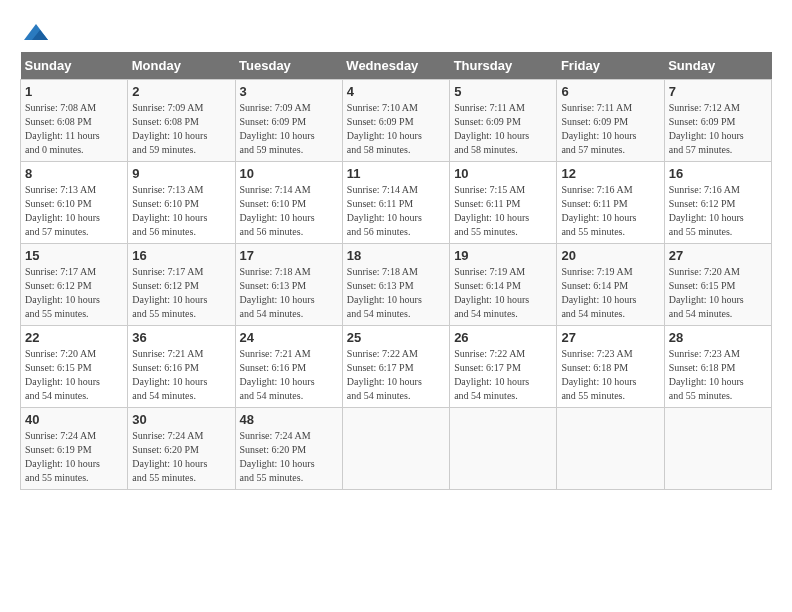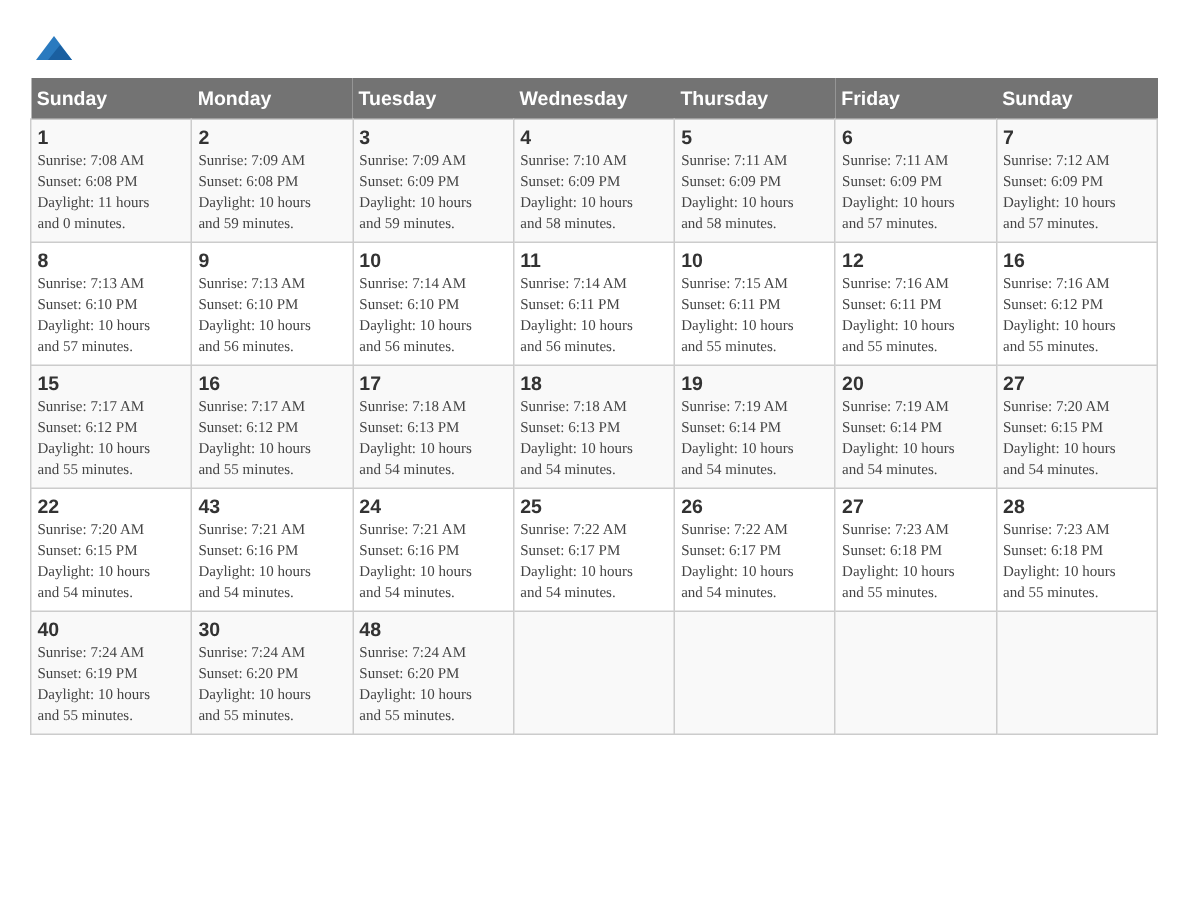--- a/index.html
+++ b/index.html
@@ -217,21 +217,21 @@
           <span class="day-num">27</span>
           <div class="day-info">Sunrise: 7:20 AM<br>Sunset: 6:15 PM<br>Daylight: 10 hours<br>and 54 minutes.</div>
         </td>
       </tr>
       <tr>
         <td>
           <span class="day-num">22</span>
           <div class="day-info">Sunrise: 7:20 AM<br>Sunset: 6:15 PM<br>Daylight: 10 hours<br>and 54 minutes.</div>
         </td>
         <td>
-          <span class="day-num">43</span>
+          <span class="day-num">36</span>
           <div class="day-info">Sunrise: 7:21 AM<br>Sunset: 6:16 PM<br>Daylight: 10 hours<br>and 54 minutes.</div>
         </td>
         <td>
           <span class="day-num">24</span>
           <div class="day-info">Sunrise: 7:21 AM<br>Sunset: 6:16 PM<br>Daylight: 10 hours<br>and 54 minutes.</div>
         </td>
         <td>
           <span class="day-num">25</span>
           <div class="day-info">Sunrise: 7:22 AM<br>Sunset: 6:17 PM<br>Daylight: 10 hours<br>and 54 minutes.</div>
         </td>

